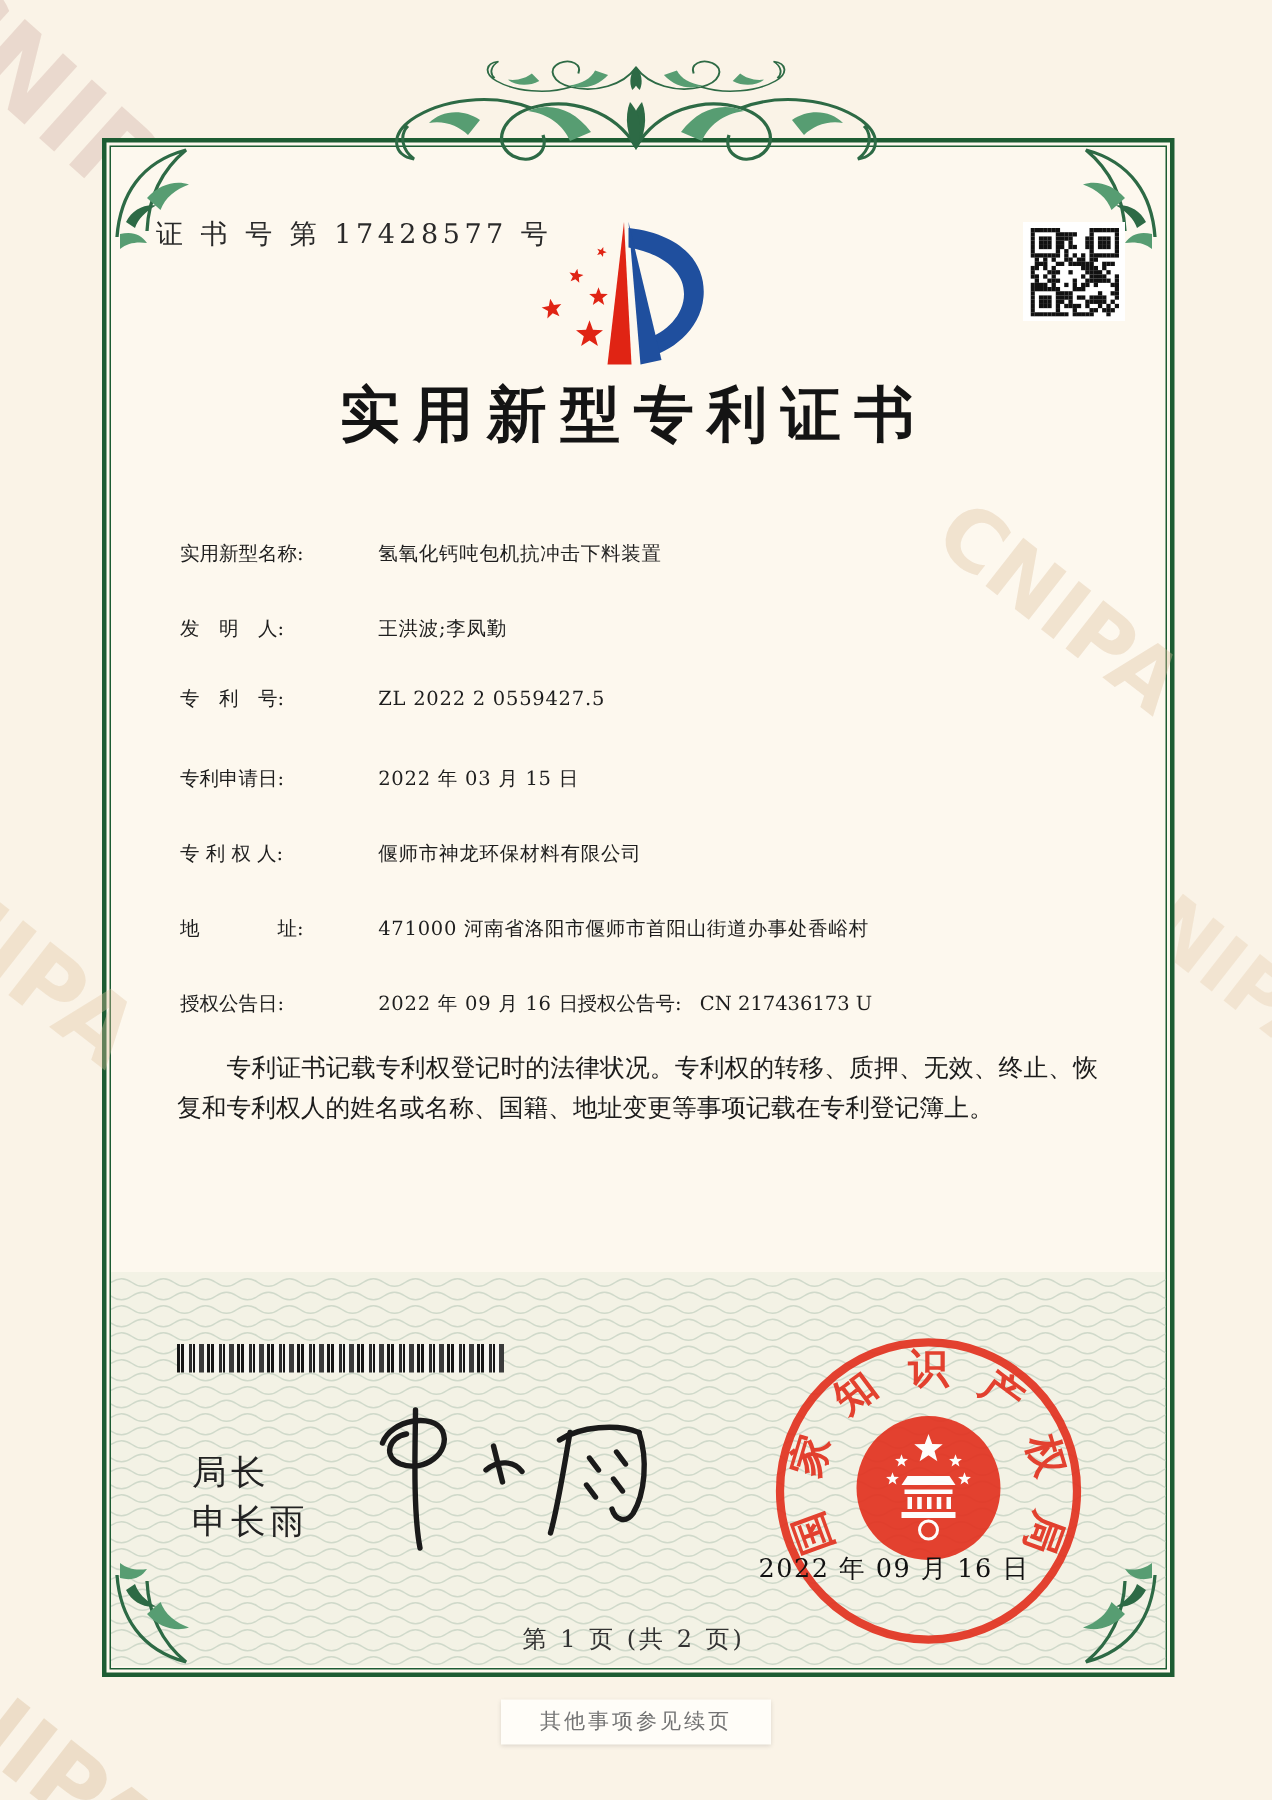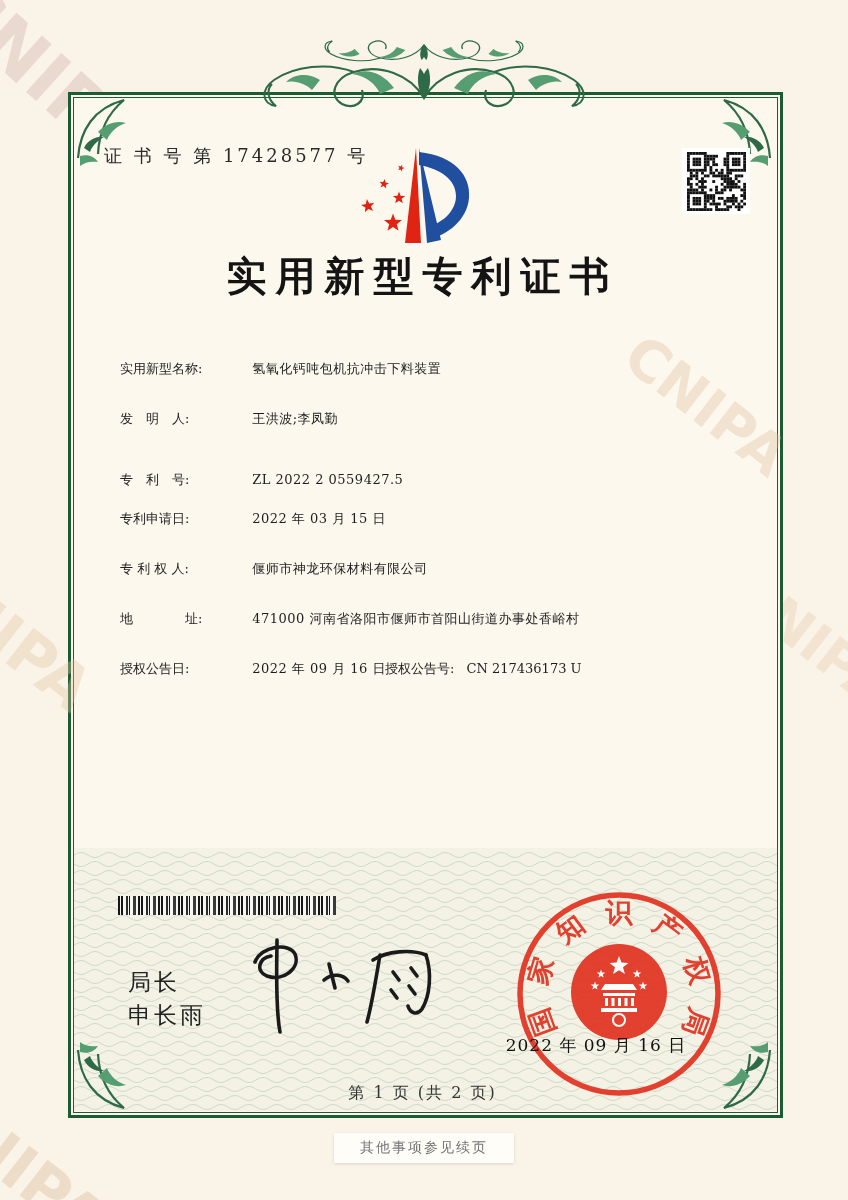--- a/index.html
+++ b/index.html
@@ -390,21 +390,21 @@
 <div id="title" class="abs">实用新型专利证书</div>
 
 <div class="row" style="top:360px">
   <span class="lbl">实用新型名称:</span>
   <span class="val">氢氧化钙吨包机抗冲击下料装置</span>
 </div>
 <div class="row" style="top:410px">
   <span class="lbl">发　明　人:</span>
   <span class="val">王洪波;李凤勤</span>
 </div>
-<div class="row" style="top:471px">
+<div class="row" style="top:457px">
   <span class="lbl">专　利　号:</span>
   <span class="val">ZL 2022 2 0559427.5</span>
 </div>
 <div class="row" style="top:510px">
   <span class="lbl">专利申请日:</span>
   <span class="val">2022 年 03 月 15 日</span>
 </div>
 <div class="row" style="top:560px">
   <span class="lbl">专 利 权 人:</span>
   <span class="val">偃师市神龙环保材料有限公司</span>
@@ -416,20 +416,21 @@
 <div class="row" style="top:660px">
   <span class="lbl">授权公告日:</span>
   <span class="val">2022 年 09 月 16 日</span>
 </div>
 <div class="pair2" style="top:660px">
   <span class="lbl2">授权公告号:</span>
   <span class="val">CN 217436173 U</span>
 </div>
 
 <div id="body-text" class="abs">
+  <p>专利证书记载专利权登记时的法律状况。专利权的转移、质押、无效、终止、恢复和专利权人的姓名或名称、国籍、地址变更等事项记载在专利登记簿上。</p>
 </div>
 
 <svg id="waves" class="abs" width="703" height="263">
     <rect x="0" y="0" width="703" height="263" fill="#e9ecdc" opacity="0.5"></rect>
     <path d="M0 7 q7 -5 14 0 q7 5 14 0 q7 -5 14 0 q7 5 14 0 q7 -5 14 0 q7 5 14 0 q7 -5 14 0 q7 5 14 0 q7 -5 14 0 q7 5 14 0 q7 -5 14 0 q7 5 14 0 q7 -5 14 0 q7 5 14 0 q7 -5 14 0 q7 5 14 0 q7 -5 14 0 q7 5 14 0 q7 -5 14 0 q7 5 14 0 q7 -5 14 0 q7 5 14 0 q7 -5 14 0 q7 5 14 0 q7 -5 14 0 q7 5 14 0 q7 -5 14 0 q7 5 14 0 q7 -5 14 0 q7 5 14 0 q7 -5 14 0 q7 5 14 0 q7 -5 14 0 q7 5 14 0 q7 -5 14 0 q7 5 14 0 q7 -5 14 0 q7 5 14 0 q7 -5 14 0 q7 5 14 0 q7 -5 14 0 q7 5 14 0 q7 -5 14 0 q7 5 14 0 q7 -5 14 0 q7 5 14 0 q7 -5 14 0 q7 5 14 0 q7 -5 14 0 q7 5 14 0 q7 -5 14 0 q7 5 14 0 q7 -5 14 0 q7 5 14 0" fill="none" stroke="#c9d5c6" stroke-width="1" opacity="0.85"></path>
     <path d="M-14 16 q7 -5 14 0 q7 5 14 0 q7 -5 14 0 q7 5 14 0 q7 -5 14 0 q7 5 14 0 q7 -5 14 0 q7 5 14 0 q7 -5 14 0 q7 5 14 0 q7 -5 14 0 q7 5 14 0 q7 -5 14 0 q7 5 14 0 q7 -5 14 0 q7 5 14 0 q7 -5 14 0 q7 5 14 0 q7 -5 14 0 q7 5 14 0 q7 -5 14 0 q7 5 14 0 q7 -5 14 0 q7 5 14 0 q7 -5 14 0 q7 5 14 0 q7 -5 14 0 q7 5 14 0 q7 -5 14 0 q7 5 14 0 q7 -5 14 0 q7 5 14 0 q7 -5 14 0 q7 5 14 0 q7 -5 14 0 q7 5 14 0 q7 -5 14 0 q7 5 14 0 q7 -5 14 0 q7 5 14 0 q7 -5 14 0 q7 5 14 0 q7 -5 14 0 q7 5 14 0 q7 -5 14 0 q7 5 14 0 q7 -5 14 0 q7 5 14 0 q7 -5 14 0 q7 5 14 0 q7 -5 14 0 q7 5 14 0 q7 -5 14 0 q7 5 14 0" fill="none" stroke="#c9d5c6" stroke-width="1" opacity="0.85"></path>
     <path d="M0 25 q7 -5 14 0 q7 5 14 0 q7 -5 14 0 q7 5 14 0 q7 -5 14 0 q7 5 14 0 q7 -5 14 0 q7 5 14 0 q7 -5 14 0 q7 5 14 0 q7 -5 14 0 q7 5 14 0 q7 -5 14 0 q7 5 14 0 q7 -5 14 0 q7 5 14 0 q7 -5 14 0 q7 5 14 0 q7 -5 14 0 q7 5 14 0 q7 -5 14 0 q7 5 14 0 q7 -5 14 0 q7 5 14 0 q7 -5 14 0 q7 5 14 0 q7 -5 14 0 q7 5 14 0 q7 -5 14 0 q7 5 14 0 q7 -5 14 0 q7 5 14 0 q7 -5 14 0 q7 5 14 0 q7 -5 14 0 q7 5 14 0 q7 -5 14 0 q7 5 14 0 q7 -5 14 0 q7 5 14 0 q7 -5 14 0 q7 5 14 0 q7 -5 14 0 q7 5 14 0 q7 -5 14 0 q7 5 14 0 q7 -5 14 0 q7 5 14 0 q7 -5 14 0 q7 5 14 0 q7 -5 14 0 q7 5 14 0 q7 -5 14 0 q7 5 14 0" fill="none" stroke="#c9d5c6" stroke-width="1" opacity="0.85"></path>
     <path d="M-14 34 q7 -5 14 0 q7 5 14 0 q7 -5 14 0 q7 5 14 0 q7 -5 14 0 q7 5 14 0 q7 -5 14 0 q7 5 14 0 q7 -5 14 0 q7 5 14 0 q7 -5 14 0 q7 5 14 0 q7 -5 14 0 q7 5 14 0 q7 -5 14 0 q7 5 14 0 q7 -5 14 0 q7 5 14 0 q7 -5 14 0 q7 5 14 0 q7 -5 14 0 q7 5 14 0 q7 -5 14 0 q7 5 14 0 q7 -5 14 0 q7 5 14 0 q7 -5 14 0 q7 5 14 0 q7 -5 14 0 q7 5 14 0 q7 -5 14 0 q7 5 14 0 q7 -5 14 0 q7 5 14 0 q7 -5 14 0 q7 5 14 0 q7 -5 14 0 q7 5 14 0 q7 -5 14 0 q7 5 14 0 q7 -5 14 0 q7 5 14 0 q7 -5 14 0 q7 5 14 0 q7 -5 14 0 q7 5 14 0 q7 -5 14 0 q7 5 14 0 q7 -5 14 0 q7 5 14 0 q7 -5 14 0 q7 5 14 0 q7 -5 14 0 q7 5 14 0" fill="none" stroke="#c9d5c6" stroke-width="1" opacity="0.85"></path>
     <path d="M0 43 q7 -5 14 0 q7 5 14 0 q7 -5 14 0 q7 5 14 0 q7 -5 14 0 q7 5 14 0 q7 -5 14 0 q7 5 14 0 q7 -5 14 0 q7 5 14 0 q7 -5 14 0 q7 5 14 0 q7 -5 14 0 q7 5 14 0 q7 -5 14 0 q7 5 14 0 q7 -5 14 0 q7 5 14 0 q7 -5 14 0 q7 5 14 0 q7 -5 14 0 q7 5 14 0 q7 -5 14 0 q7 5 14 0 q7 -5 14 0 q7 5 14 0 q7 -5 14 0 q7 5 14 0 q7 -5 14 0 q7 5 14 0 q7 -5 14 0 q7 5 14 0 q7 -5 14 0 q7 5 14 0 q7 -5 14 0 q7 5 14 0 q7 -5 14 0 q7 5 14 0 q7 -5 14 0 q7 5 14 0 q7 -5 14 0 q7 5 14 0 q7 -5 14 0 q7 5 14 0 q7 -5 14 0 q7 5 14 0 q7 -5 14 0 q7 5 14 0 q7 -5 14 0 q7 5 14 0 q7 -5 14 0 q7 5 14 0 q7 -5 14 0 q7 5 14 0" fill="none" stroke="#c9d5c6" stroke-width="1" opacity="0.85"></path>
     <path d="M-14 52 q7 -5 14 0 q7 5 14 0 q7 -5 14 0 q7 5 14 0 q7 -5 14 0 q7 5 14 0 q7 -5 14 0 q7 5 14 0 q7 -5 14 0 q7 5 14 0 q7 -5 14 0 q7 5 14 0 q7 -5 14 0 q7 5 14 0 q7 -5 14 0 q7 5 14 0 q7 -5 14 0 q7 5 14 0 q7 -5 14 0 q7 5 14 0 q7 -5 14 0 q7 5 14 0 q7 -5 14 0 q7 5 14 0 q7 -5 14 0 q7 5 14 0 q7 -5 14 0 q7 5 14 0 q7 -5 14 0 q7 5 14 0 q7 -5 14 0 q7 5 14 0 q7 -5 14 0 q7 5 14 0 q7 -5 14 0 q7 5 14 0 q7 -5 14 0 q7 5 14 0 q7 -5 14 0 q7 5 14 0 q7 -5 14 0 q7 5 14 0 q7 -5 14 0 q7 5 14 0 q7 -5 14 0 q7 5 14 0 q7 -5 14 0 q7 5 14 0 q7 -5 14 0 q7 5 14 0 q7 -5 14 0 q7 5 14 0 q7 -5 14 0 q7 5 14 0" fill="none" stroke="#c9d5c6" stroke-width="1" opacity="0.85"></path>

